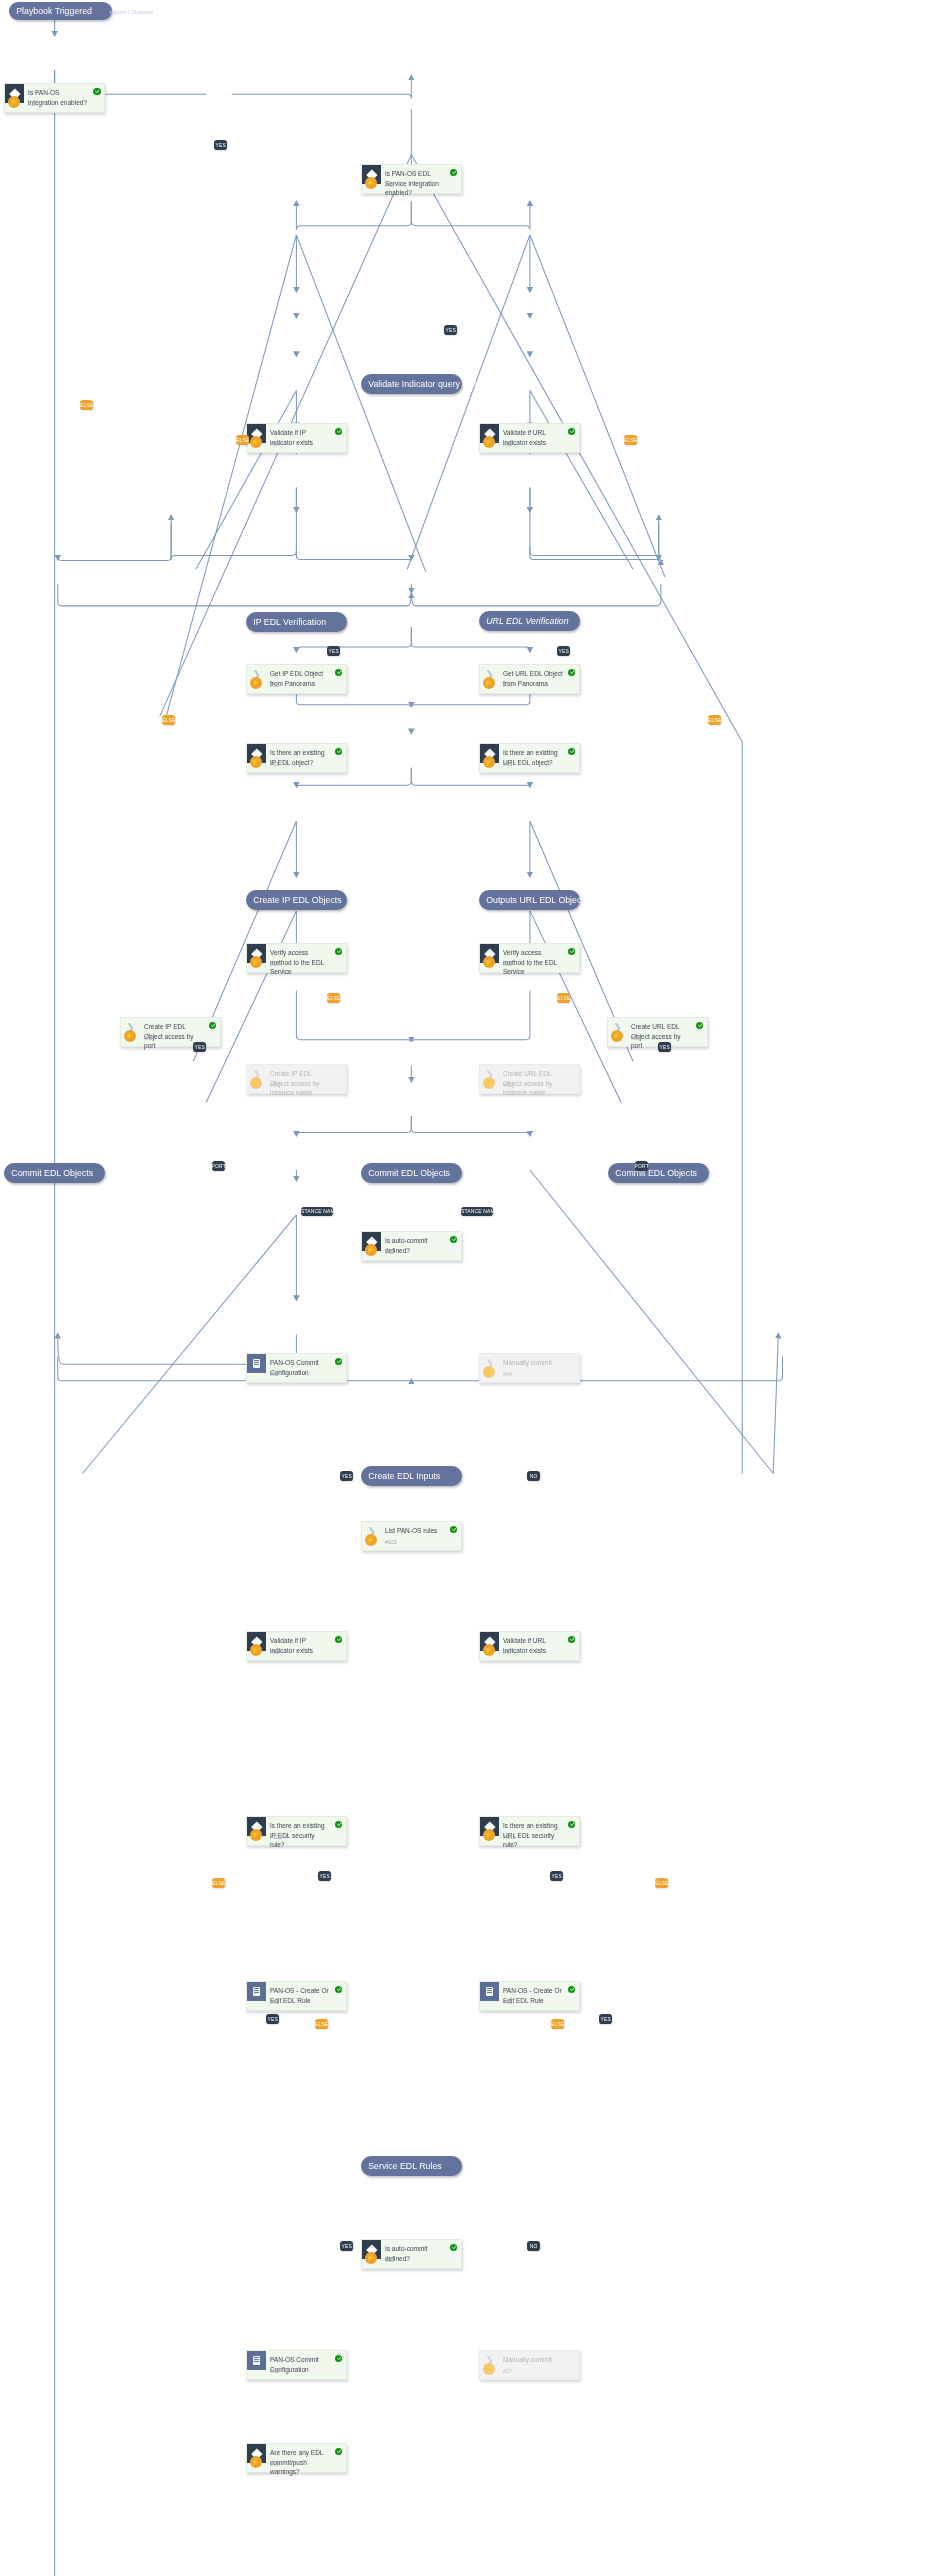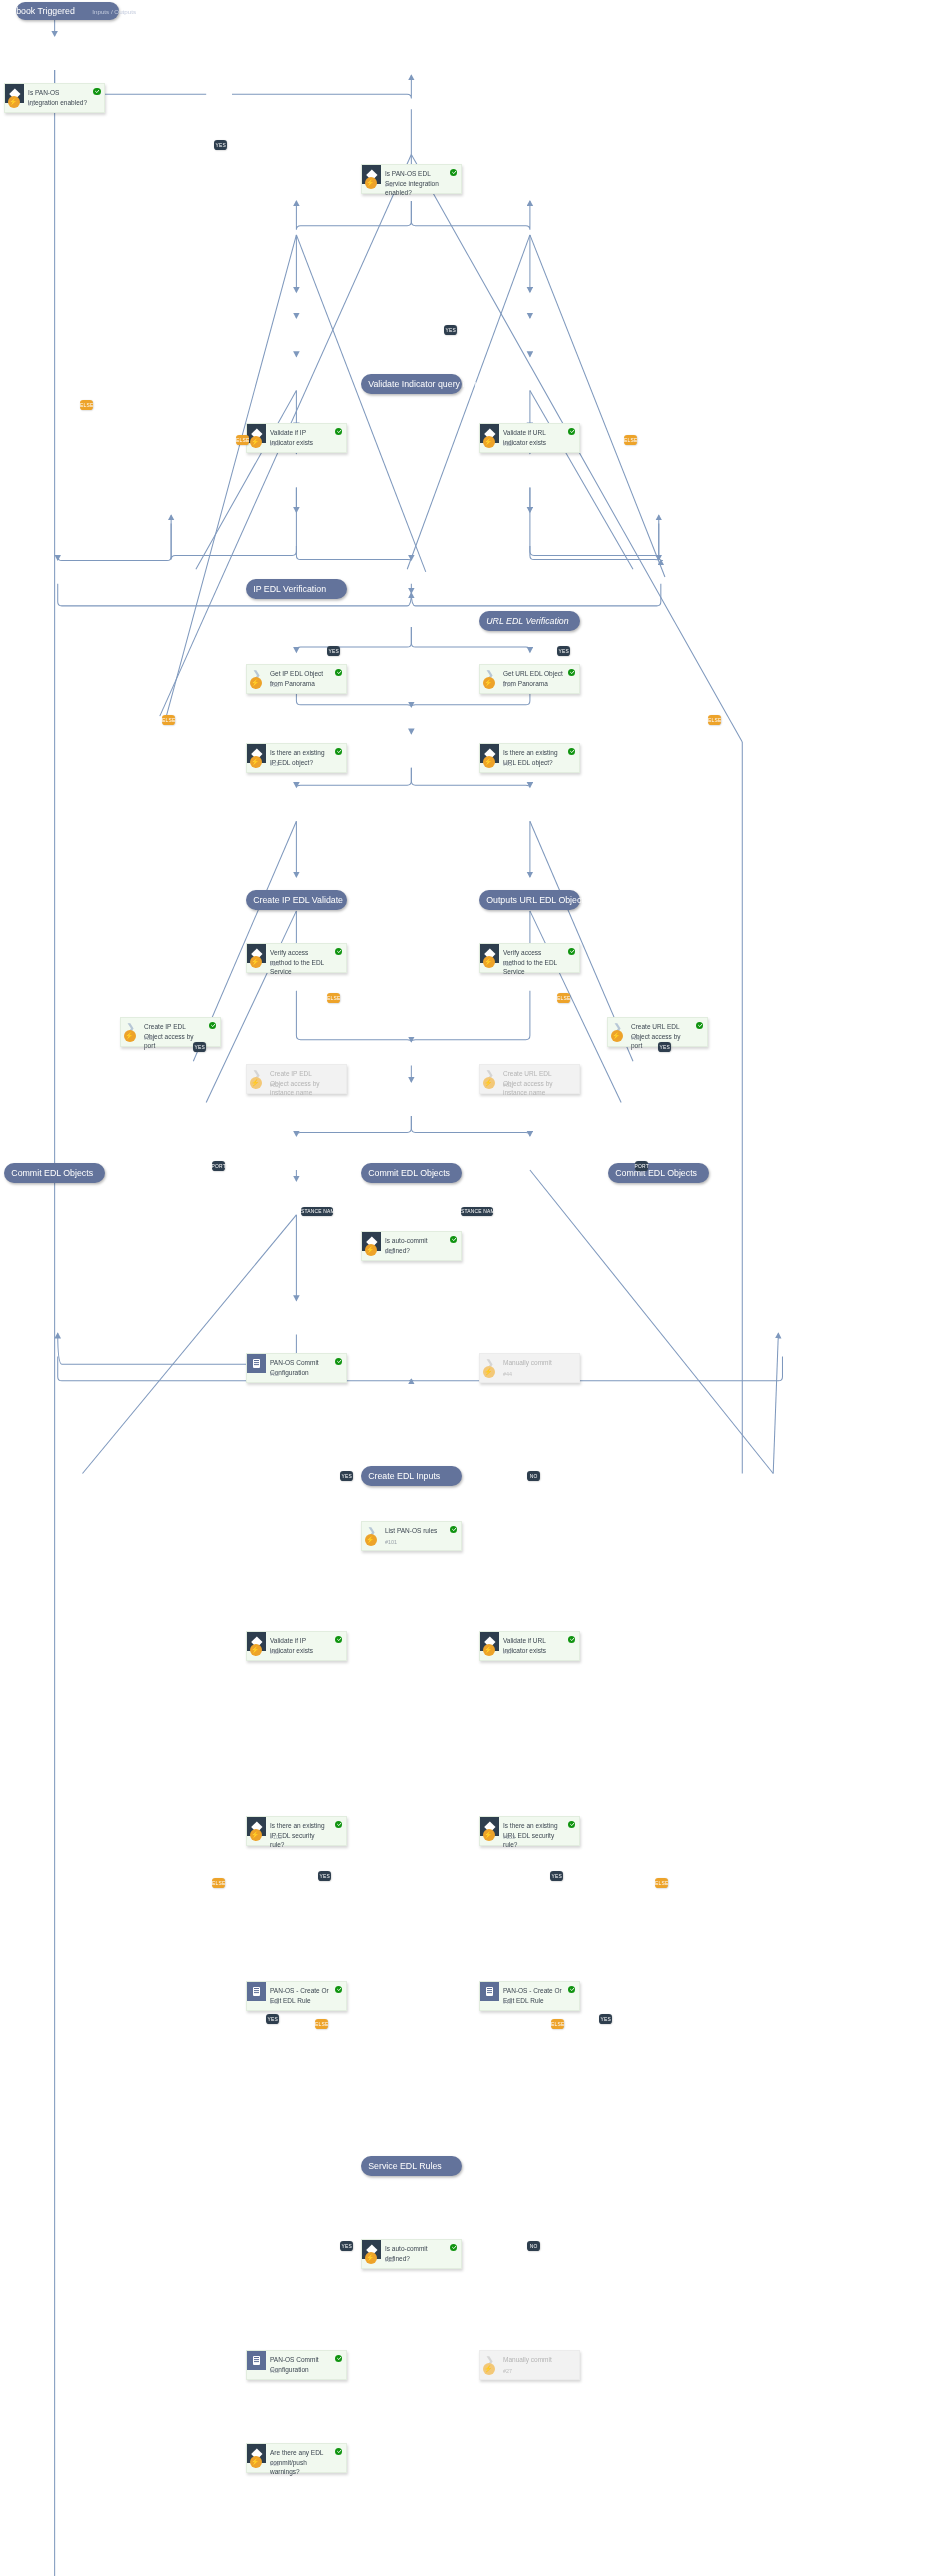--- a/index.html
+++ b/index.html
@@ -180,21 +180,21 @@
 
       <path d="M575,2590 L575,2640 Q575,2648 567,2648 L120,2648 Q112,2648 112,2588" marker-end="url(#ah)"></path>
 
       <path d="M1440,1440 L1440,2860"></path>
       <path d="M1500,2860 L1510,2588" marker-end="url(#ah)"></path>
 
       <path d="M112,2633 L112,2672 Q112,2680 120,2680 L790,2680 Q798,2680 798,2677" marker-end="url(#ah)"></path>
       <path d="M1518,2633 L1518,2672 Q1518,2680 1510,2680 L806,2680 Q798,2680 798,2677"></path>
     </g>
   </svg>
-<div class="pill start" style="left: 16px; top: 2.1px; width: 103px; height: 18px; padding: 0px 7.2px; justify-content: center;">
+<div class="pill start" style="left: 9px; top: 2.1px; width: 103px; height: 18px; padding: 0px 7.2px;">
       <span class="pill-title">Playbook Triggered</span>
       <span class="pill-sub">Inputs / Outputs</span>
     </div>
     <div class="card" style="left: 4.1px; top: 83px; width: 101px; height: 30px;">
       <span class="ico cond">
         <span class="diamond"></span>
       </span>
       <div class="title">Is PAN-OS integration enabled?</div>
       <span class="badge">⚡</span>
       <span class="num">#1</span>
@@ -239,21 +239,21 @@
       </span>
       <div class="title">Validate if URL indicator exists</div>
       <span class="badge">⚡</span>
       <span class="num">#95</span>
       <span class="ok">
         <svg width="4.6" height="4.6" viewBox="0 0 10 10">
           <path d="M1.2 5.2 L3.9 7.8 L8.8 2.2" stroke="#fff" stroke-width="2" fill="none" stroke-linecap="round" stroke-linejoin="round"></path>
         </svg>
       </span>
     </div>
-    <div class="pill" style="left: 246px; top: 579px; width: 101px; height: 19.6px; padding: 0px 7.2px;">
+    <div class="pill" style="left: 246px; top: 612px; width: 101px; height: 19.6px; padding: 0px 7.2px;">
       <span class="pill-title">IP EDL Verification</span>
     </div>
     <div class="pill" style="left: 479px; top: 611px; width: 101px; height: 19.6px; padding: 0px 7.2px; font-style: italic;">
       <span class="pill-title">URL EDL Verification</span>
     </div>
     <div class="card" style="left: 246px; top: 664px; width: 101px; height: 30px;">
       <span class="ico arrow">
         <span class="chev">❯</span>
       </span>
       <div class="title">Get IP EDL Object from Panorama</div>
@@ -298,21 +298,21 @@
       <div class="title">Is there an existing URL EDL object?</div>
       <span class="badge">⚡</span>
       <span class="num">#75</span>
       <span class="ok">
         <svg width="4.6" height="4.6" viewBox="0 0 10 10">
           <path d="M1.2 5.2 L3.9 7.8 L8.8 2.2" stroke="#fff" stroke-width="2" fill="none" stroke-linecap="round" stroke-linejoin="round"></path>
         </svg>
       </span>
     </div>
     <div class="pill" style="left: 246px; top: 890px; width: 101px; height: 19.6px; padding: 0px 7.2px;">
-      <span class="pill-title">Create IP EDL Validate</span>
+      <span class="pill-title">Create IP EDL Objects</span>
     </div>
     <div class="pill" style="left: 479px; top: 890px; width: 101px; height: 19.6px; padding: 0px 7.2px;">
       <span class="pill-title">Outputs URL EDL Object</span>
     </div>
     <div class="card" style="left: 246px; top: 943px; width: 101px; height: 30px;">
       <span class="ico cond">
         <span class="diamond"></span>
       </span>
       <div class="title">Verify access method to the EDL Service</div>
       <span class="badge">⚡</span>

